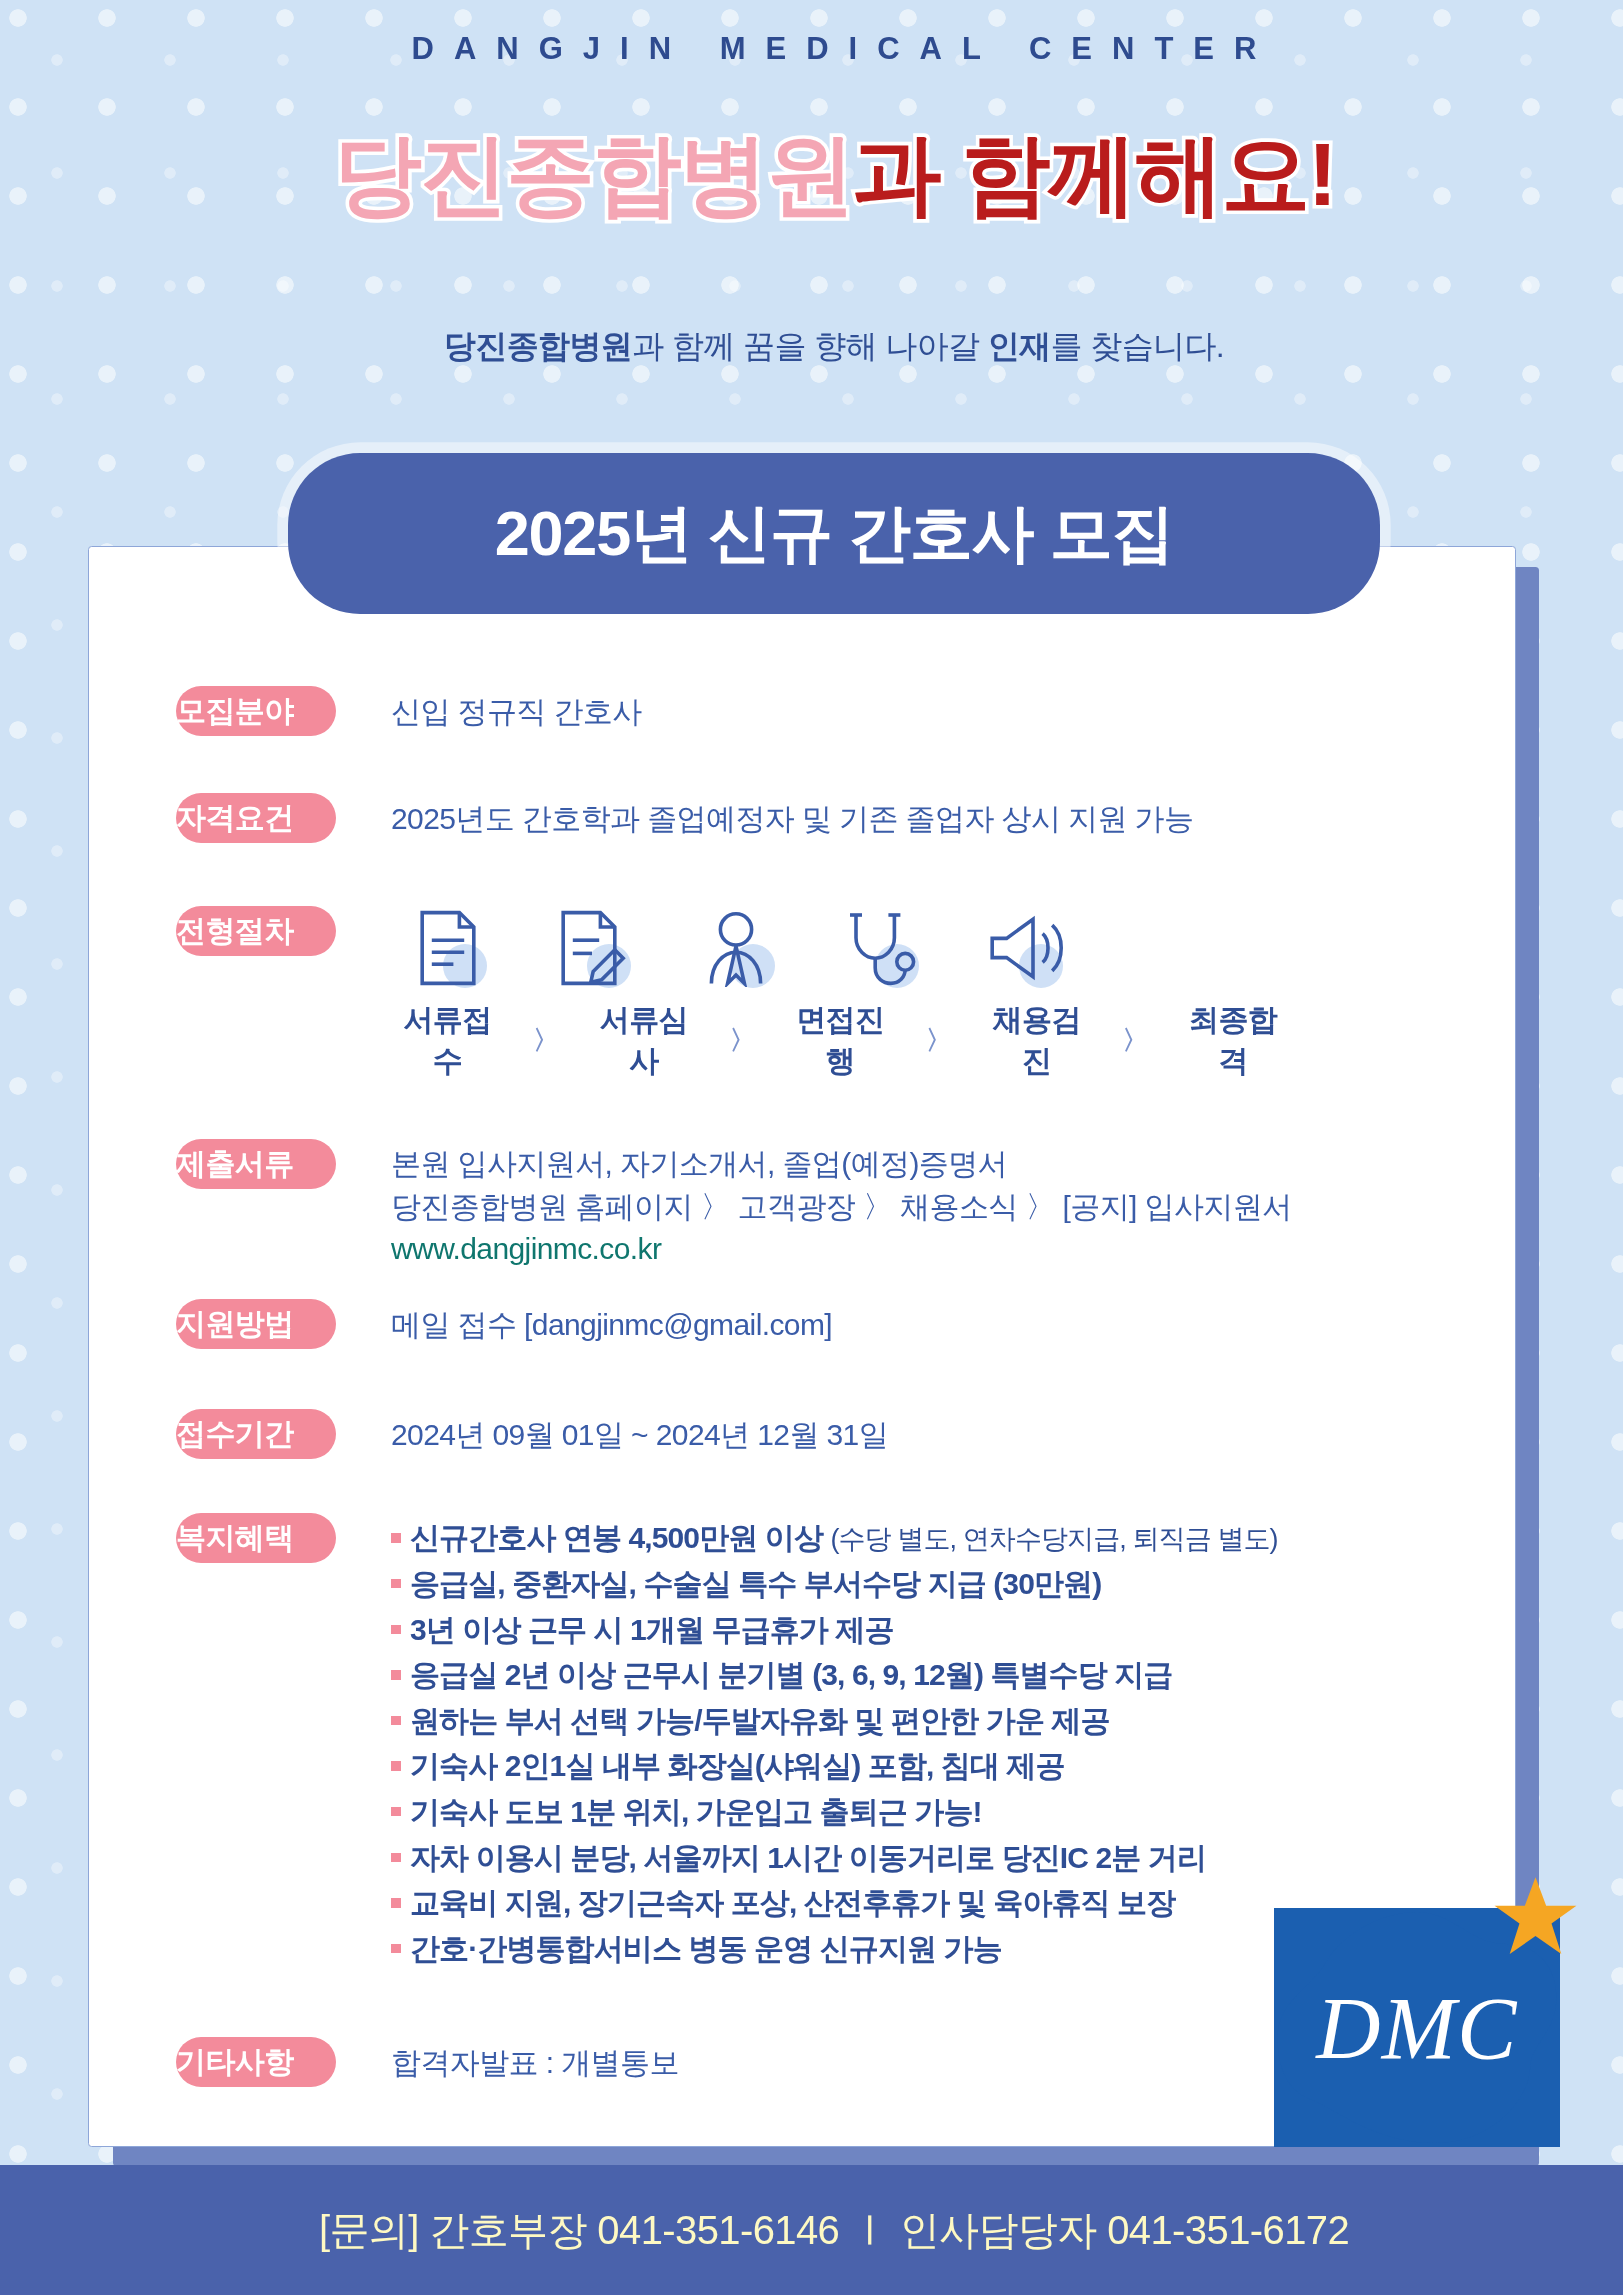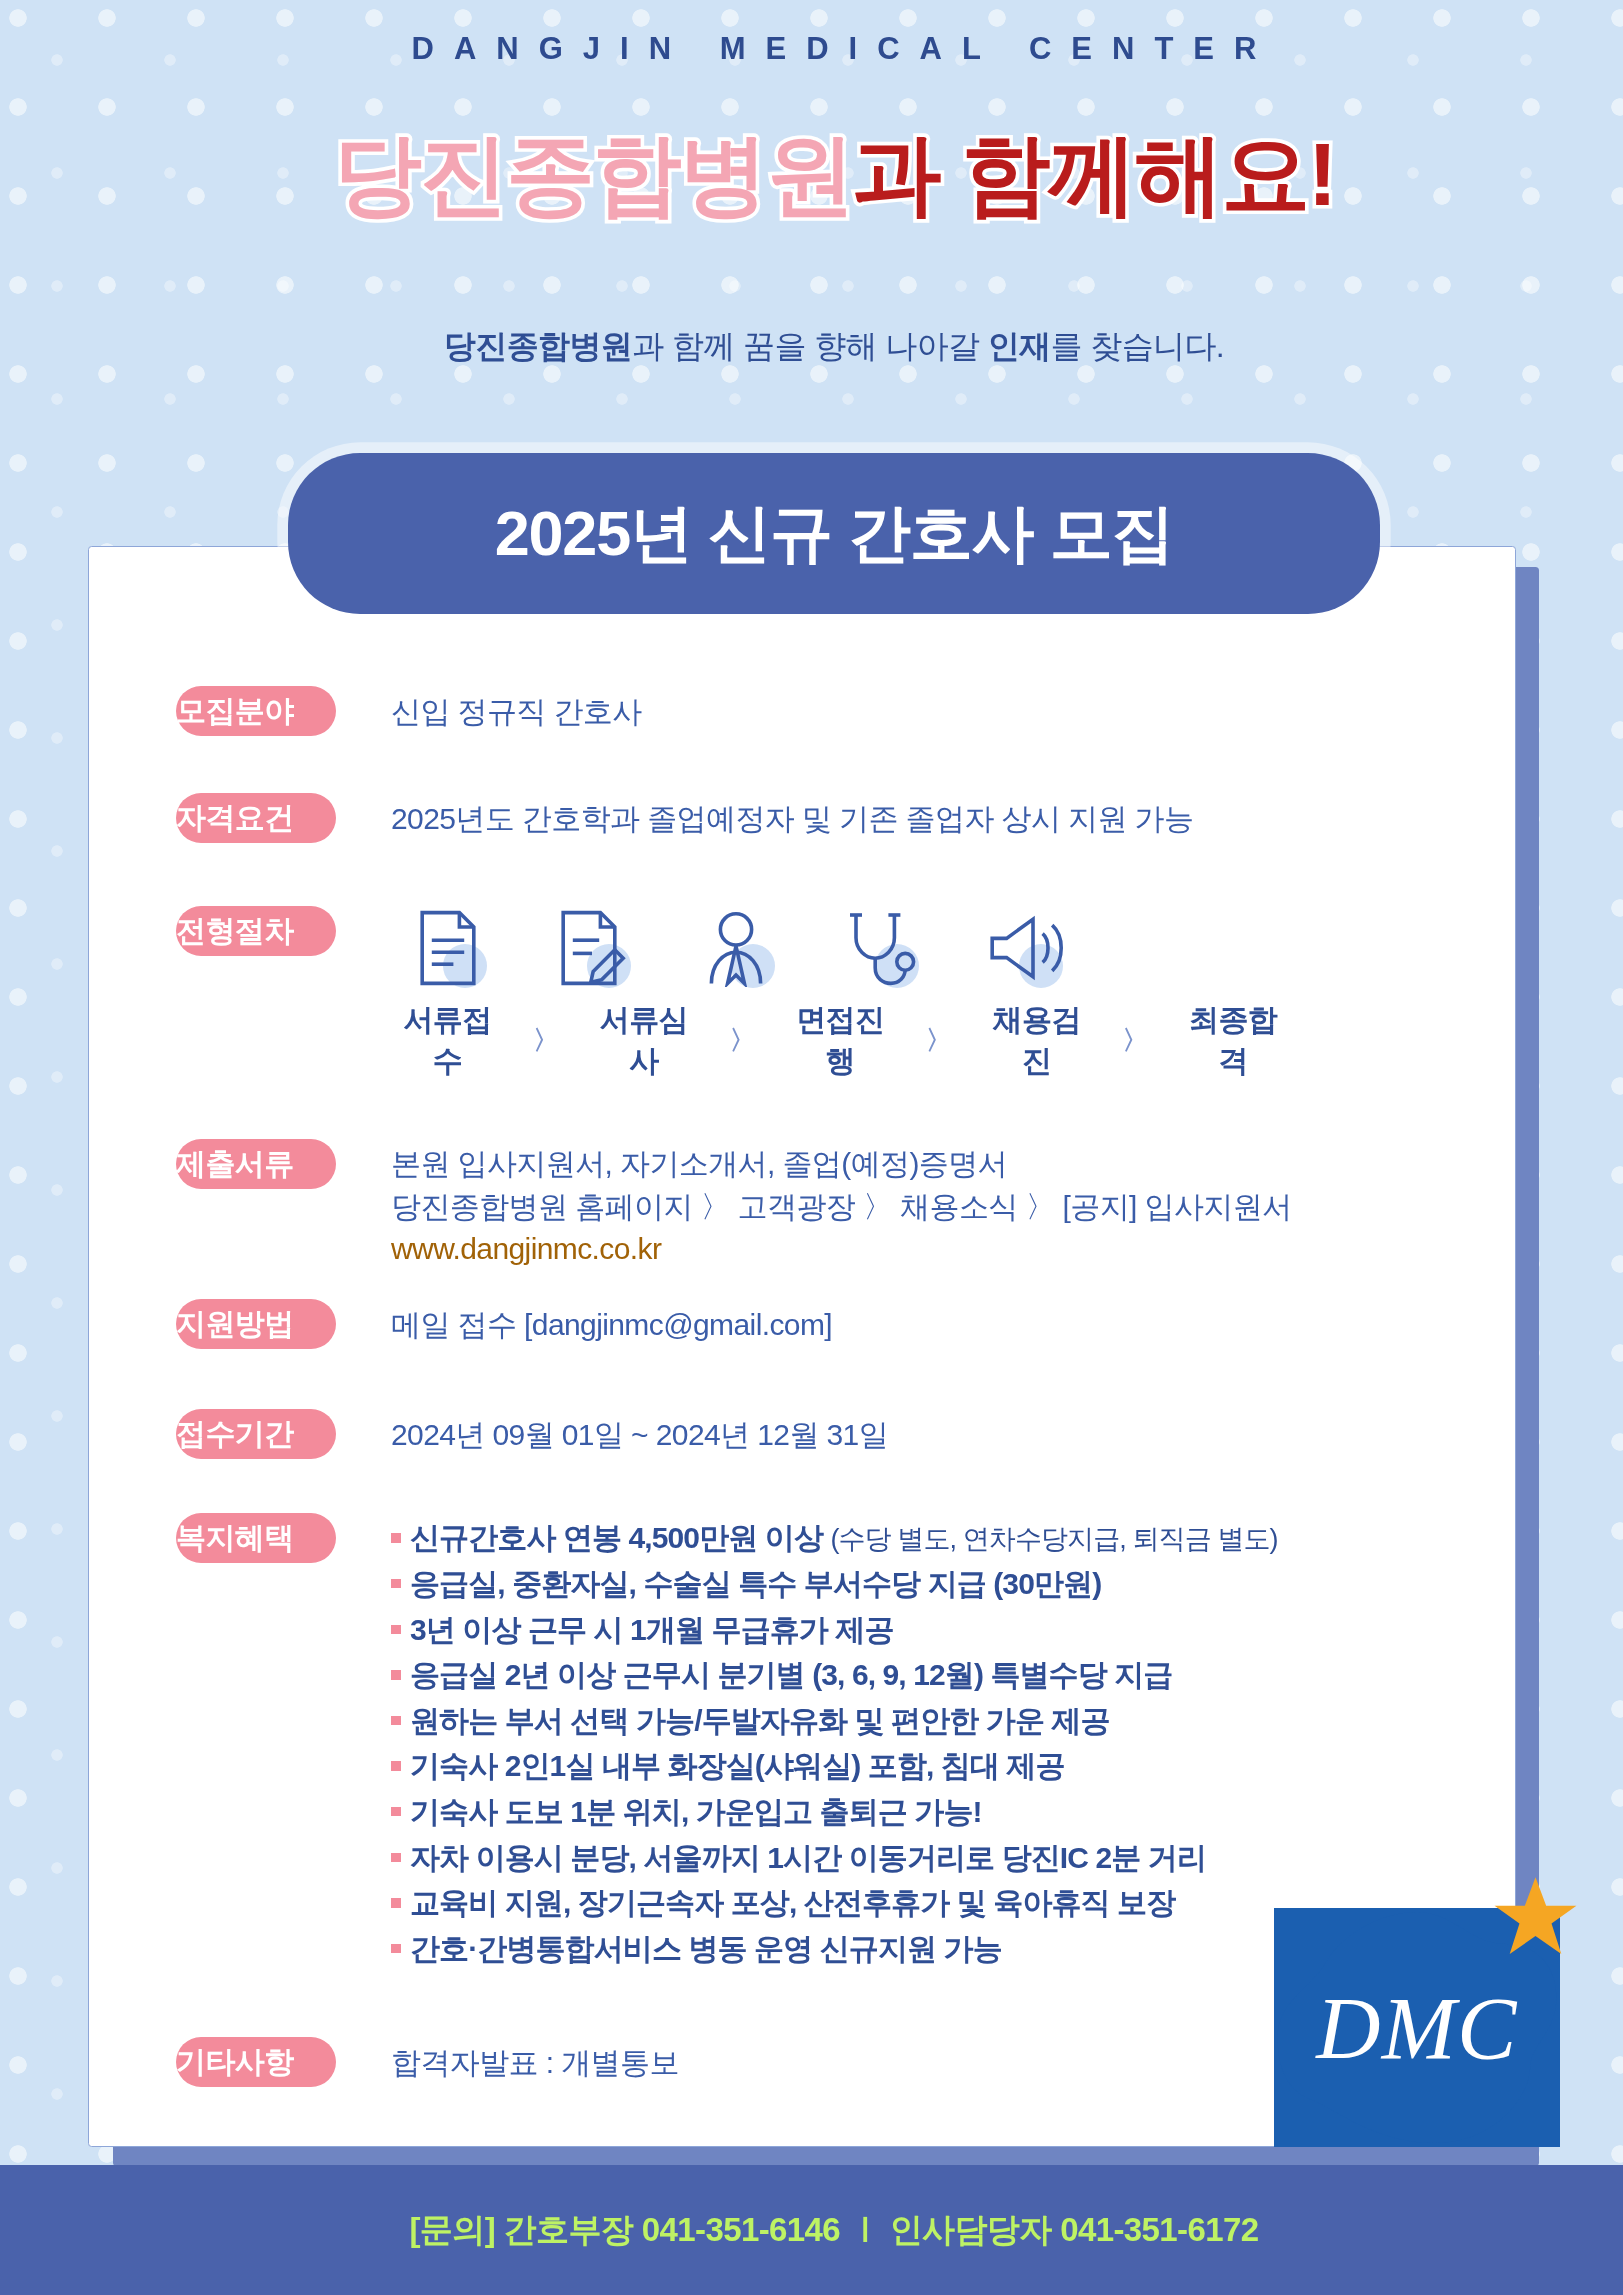--- a/index.html
+++ b/index.html
@@ -162,21 +162,21 @@
   .content {
     flex: 1 1 auto;
     padding-left: 55px;
     color: #3a5ca8;
     font-size: 30px;
     line-height: 1.42;
     letter-spacing: -0.6px;
     padding-top: 4.8px;
   }
   .content .line { white-space: nowrap; }
-  .muted { color: #a16207; }
+  .muted { color: #0f766e; }
 
   
   #row-field      { margin-top: 36px; }
   #row-qual       { margin-top: 57px; }
   #row-process    { margin-top: 63px; }
   #row-docs       { margin-top: 57px; }
   #row-apply      { margin-top: 28px; }
   #row-period     { margin-top: 60px; }
   #row-benefit    { margin-top: 54px; }
   #row-etc        { margin-top: 66px; }
@@ -290,23 +290,23 @@
     left: 0;
     bottom: 0;
     width: 100%;
     height: 130px;
     background: #4a62ab;
     display: flex;
     align-items: center;
     justify-content: center;
   }
   .footer-text {
-    color: #bef264;
-    font-size: 33px;
-    font-weight: bold;
+    color: #fef9c3;
+    font-size: 40px;
+    font-weight: normal;
     letter-spacing: -0.6px;
   }
 </style>
 </head>
 <body>
 
 <div class="page">
   <div class="bg-dots"></div>
   <div class="bg-dots2"></div>
 

